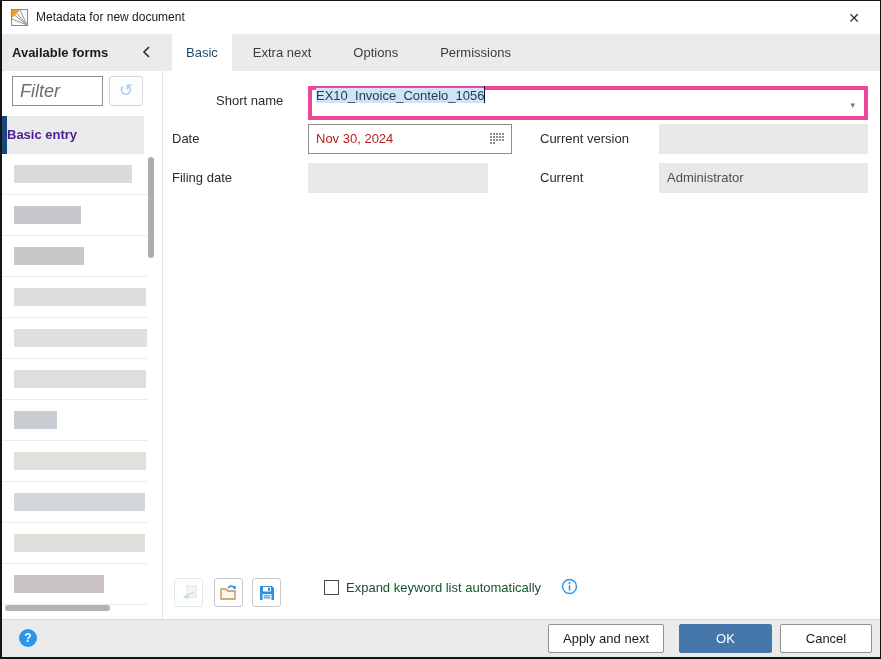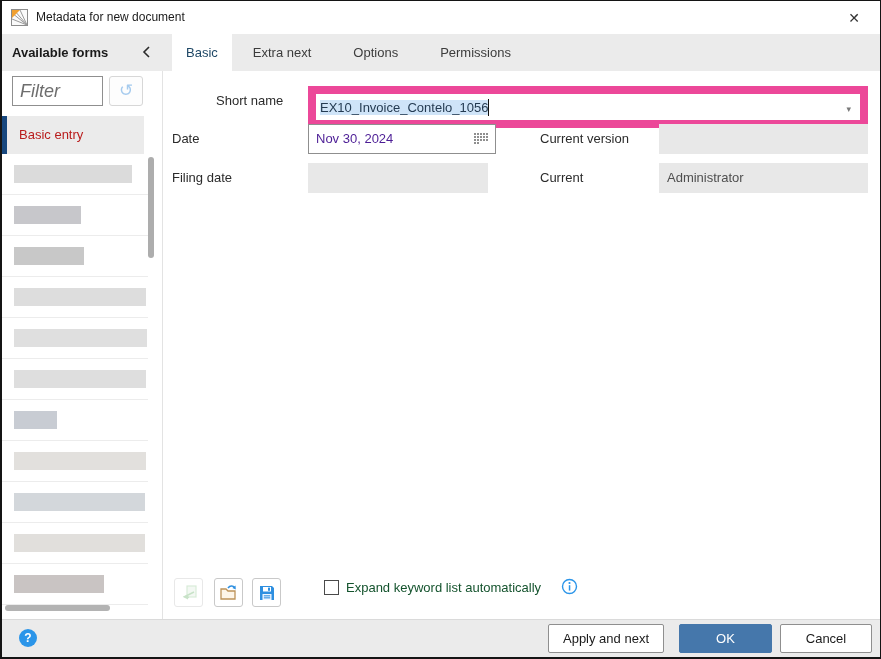--- a/index.html
+++ b/index.html
@@ -23,35 +23,35 @@
   .tab { height:37px; line-height:37px; padding:0 21px; color:#3c3c3c; cursor:pointer; }
   .tab.active { background:#fff; color:#1f4866; padding:0 14px; }
   
   .sidebar { position:absolute; left:0; top:70px; width:161px; height:548px; background:#fff; border-right:1px solid #e3e3e3; }
   .filter-input { position:absolute; left:10px; top:5px; width:91px; height:30px; border:1px solid #8f8f8f;
     padding:0 7px; font-style:italic; font-size:18px; color:#333; font-family:"Liberation Sans",sans-serif; background:#fff; }
   .filter-input::placeholder { color:#6e6e6e; font-style:italic; }
   .refresh-btn { position:absolute; left:107px; top:5px; width:34px; height:30px; background:#fdfdfd;
     border:1px solid #d7d7d7; border-radius:3px; color:#a6cbee; font-size:17px; line-height:27px; text-align:center; cursor:pointer; }
   .selected-form { position:absolute; left:0; top:45px; width:142px; height:38px; background:#ebebeb;
-    border-left:5px solid #17477e; line-height:38px; padding-left:12px; color:#b91c1c; cursor:pointer; }
+    border-left:5px solid #17477e; line-height:38px; color:#4c1d95; cursor:pointer;font-weight:bold; }
   .ph-list { position:absolute; left:0; top:83px; width:146px; }
   .ph-row { height:41px; border-bottom:1px solid #ececec; padding:11px 0 0 12px; cursor:pointer; }
   .ph-bar { height:18px; }
   .v-scroll { position:absolute; left:146px; top:86px; width:6px; height:101px; background:#adadad; border-radius:3px; }
   .h-scroll { position:absolute; left:3px; top:534px; width:105px; height:6px; background:#b3b3b3; border-radius:3px; }
   
   .form-label { position:absolute; height:16px; line-height:16px; color:#2b2b2b; }
-  .short-name-wrap { position:absolute; left:306px; top:85px; width:560px; height:30px; border:8px solid #ec4899;
-    background:#fff; display:flex; align-items:center; padding:13px 4px; }
+  .short-name-wrap { position:absolute; left:306px; top:85px; width:560px; height:30px; border:4px solid #ec4899;
+    background:#fff; display:flex; align-items:flex-end; padding:13px 4px; }
   .sel-text { background:#cfe4f8; color:#243b52; white-space:pre; }
   .caret { width:1px; height:17px; background:#111; }
   .dd-arrow { position:absolute; right:9px; top:10px; font-size:9px; color:#7a7a7a; }
-  .date-input { position:absolute; left:306px; top:123px; width:188px; height:30px; border:1px solid #8f8f8f;
-    background:#fff; line-height:28px; padding:0 7px; color:#4c1d95; }
+  .date-input { position:absolute; left:306px; top:123px; width:204px; height:30px; border:1px solid #8f8f8f;
+    background:#fff; line-height:28px; padding:0 7px; color:#b91c1c; }
   .date-input svg { position:absolute; right:6px; top:8px; }
   .ro-box { position:absolute; background:#e8e8e8; height:30px; line-height:30px; padding:0 8px; color:#4f4f4f; }
   
   .tool-btn { position:absolute; top:577px; width:29px; height:29px; border:1px solid #c9c9c9; border-radius:3px;
     background:#fff; display:flex; align-items:center; justify-content:center; cursor:pointer; }
   .tool-btn.disabled { border-color:#e8e8e8; cursor:default; }
   .checkbox { position:absolute; left:322px; top:579px; width:15px; height:15px; border:1px solid #4a4a4a; background:#fff; cursor:pointer; }
   .cb-label { position:absolute; left:344px; top:579px; color:#14532d; cursor:pointer; }
   .info-icon { position:absolute; left:559px; top:577px; cursor:pointer; }
   

